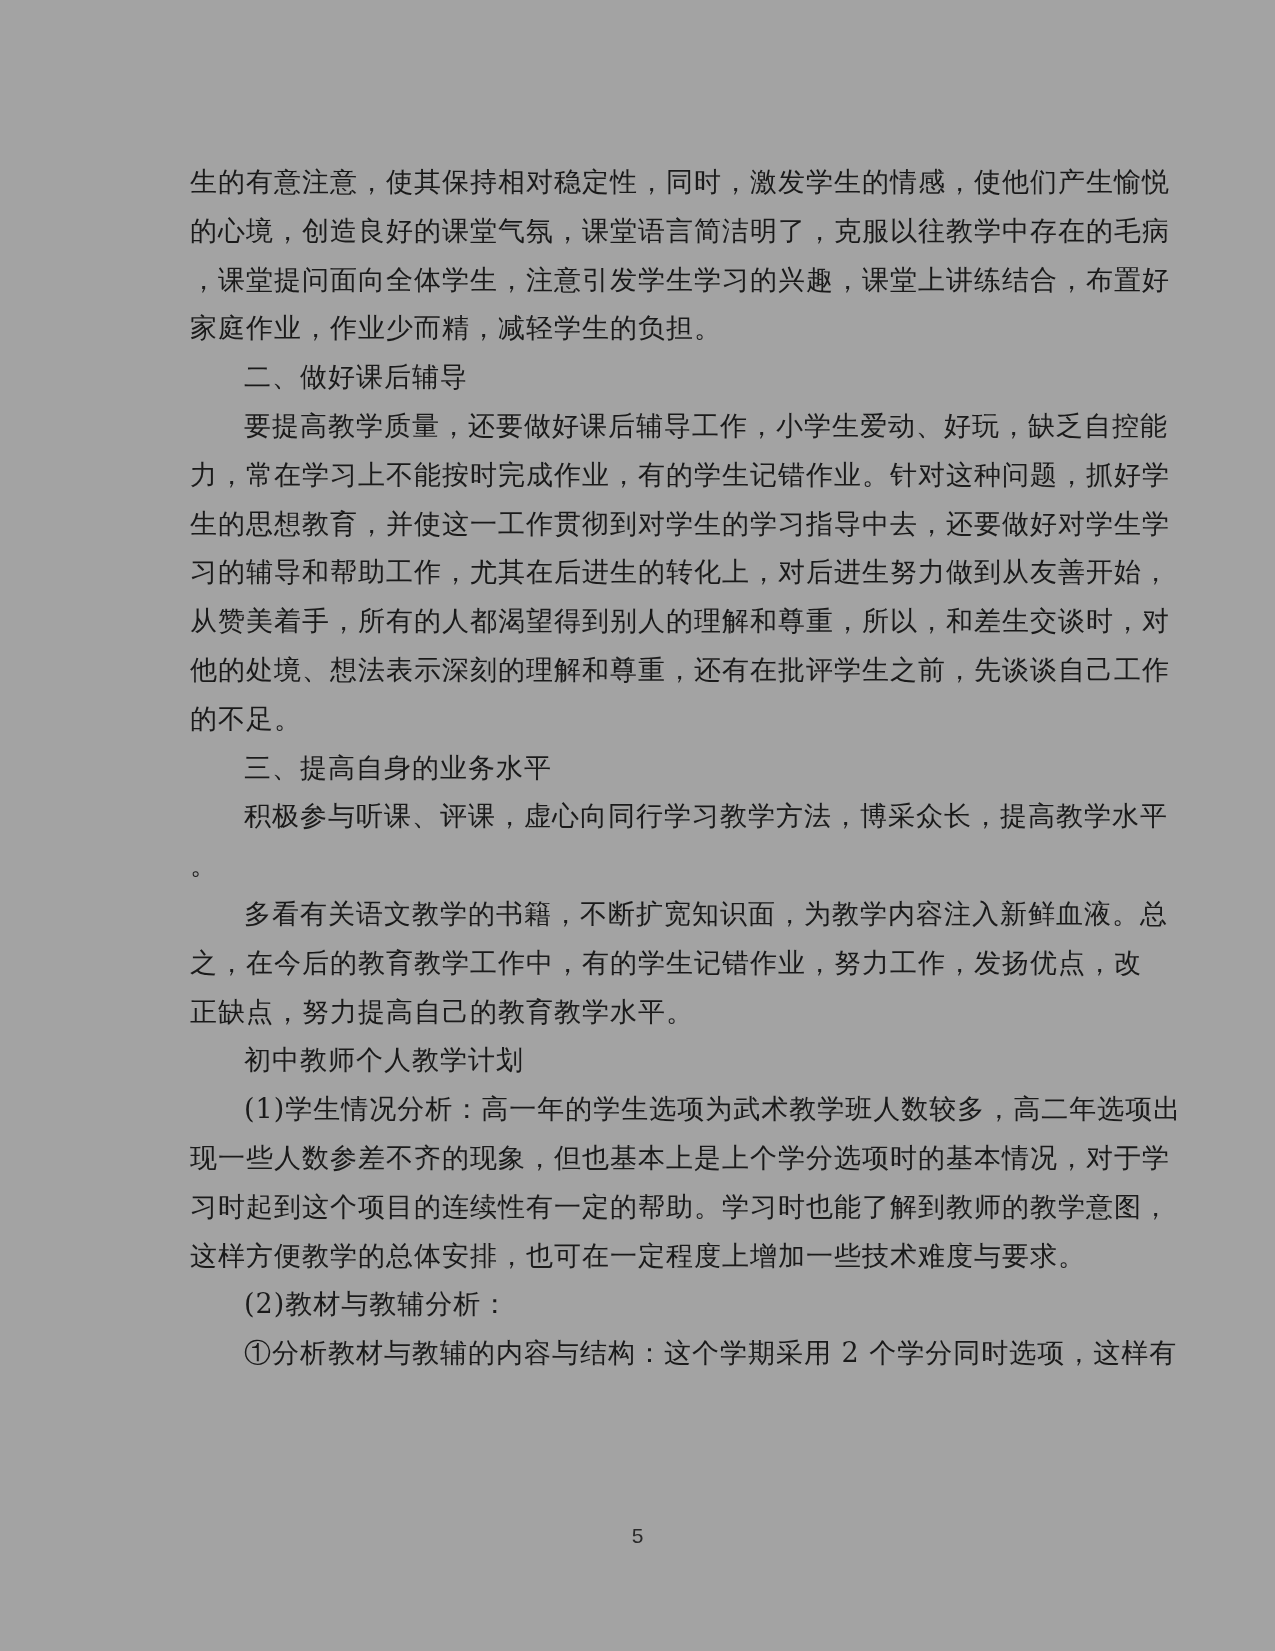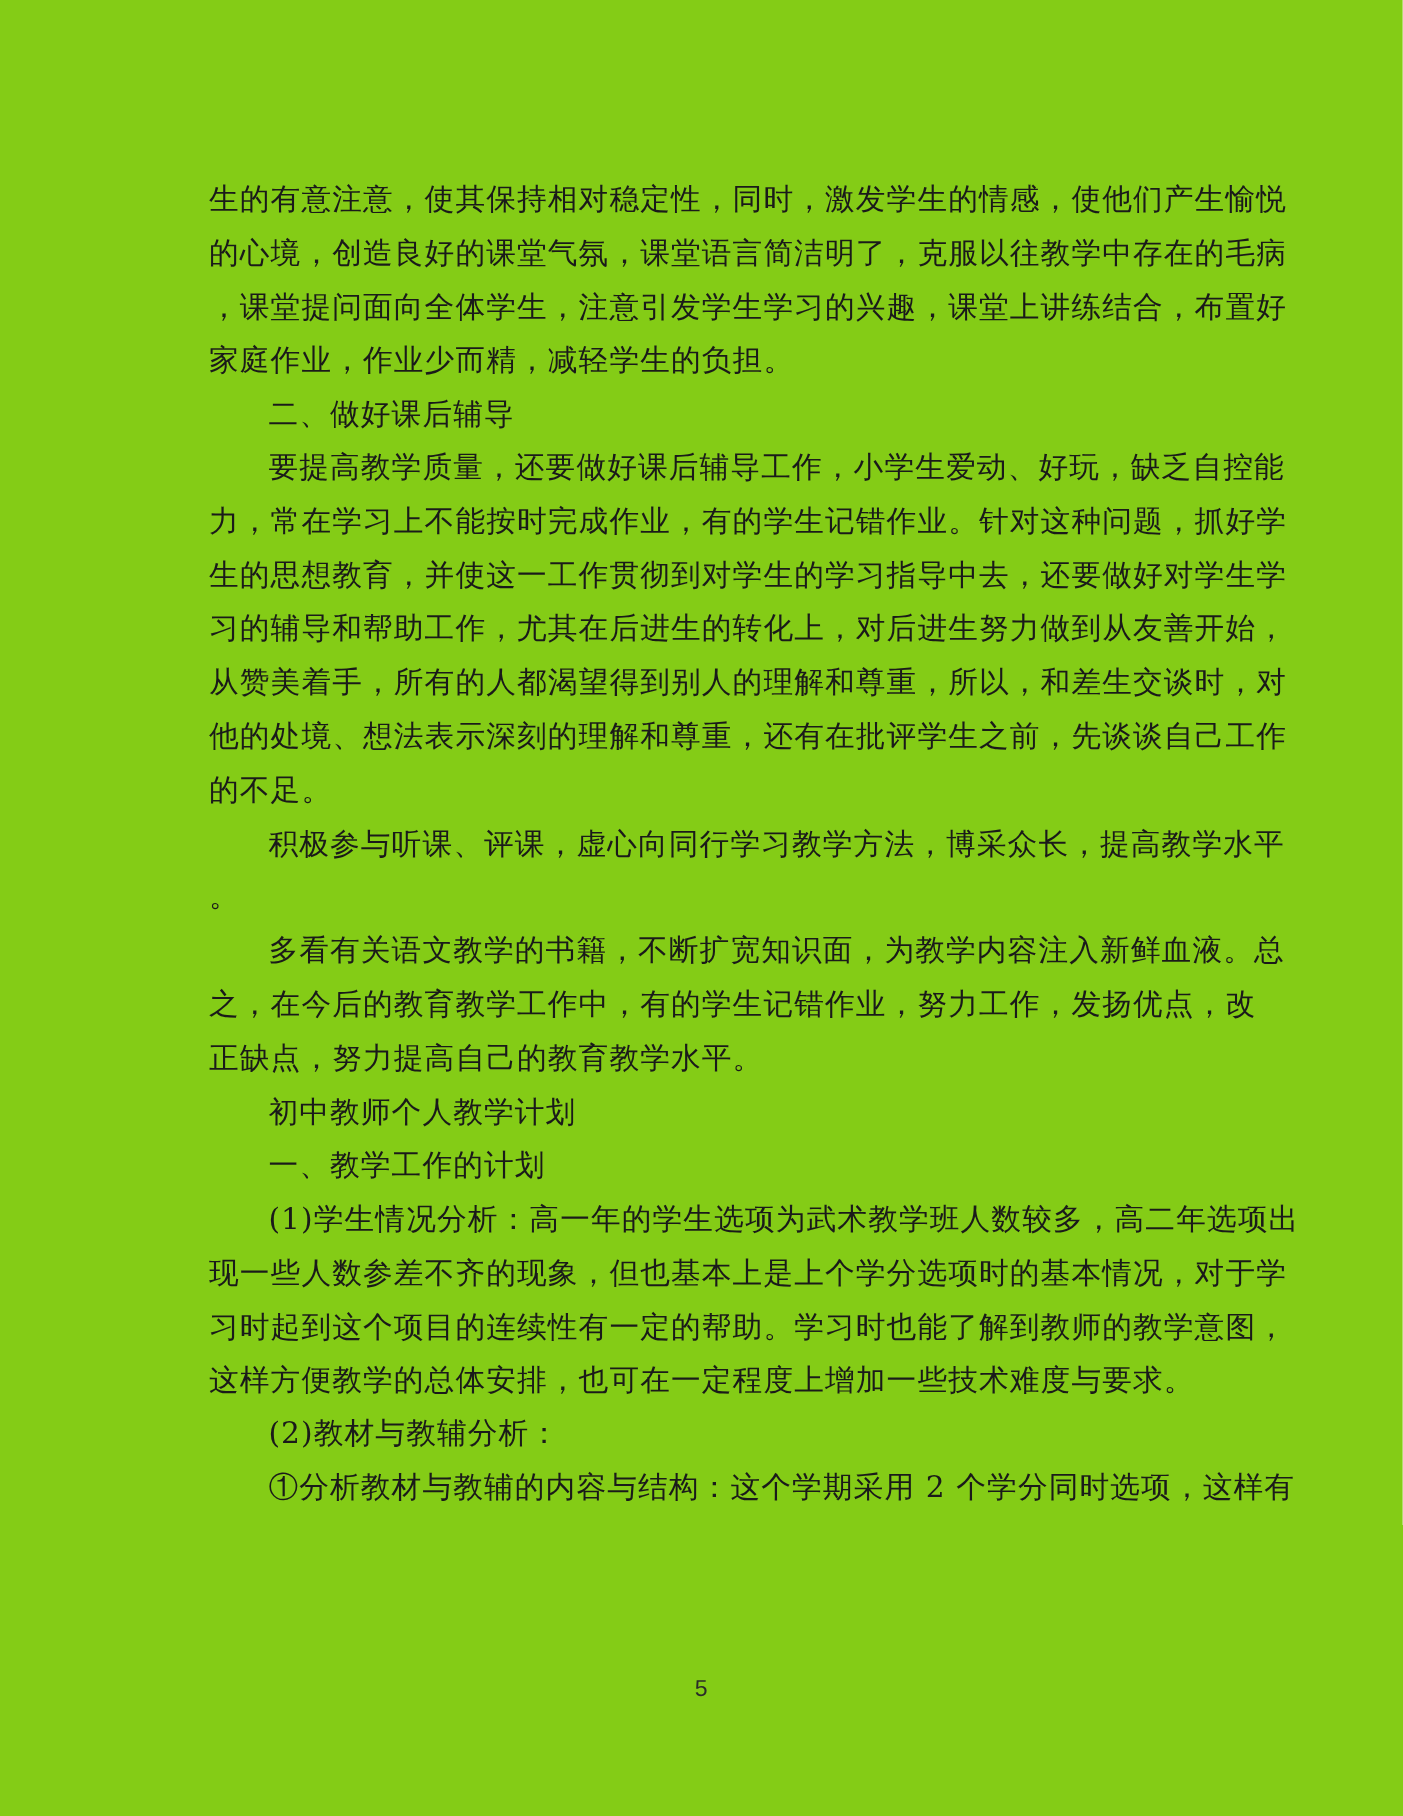--- a/index.html
+++ b/index.html
@@ -14,21 +14,21 @@
     font-family: "DejaVu Serif", "Liberation Serif", serif;
     color: #1a1a1a;
     overflow: hidden;
   }
   .page {
     position: absolute;
     left: 0;
     top: 0;
     width: 1275px;
     height: 1651px;
-    background: #84cc16;
+    background: #a3a3a3;
   }
   .text-block {
     position: absolute;
     left: 190px;
     top: 158px;
     width: 880px;
   }
   .line {
     font-size: 27px;
     line-height: 48.8px;
@@ -63,27 +63,27 @@
       <div class="line">，课堂提问面向全体学生，注意引发学生学习的兴趣，课堂上讲练结合，布置好</div>
       <div class="line">家庭作业，作业少而精，减轻学生的负担。</div>
       <div class="line indent">二、做好课后辅导</div>
       <div class="line indent">要提高教学质量，还要做好课后辅导工作，小学生爱动、好玩，缺乏自控能</div>
       <div class="line">力，常在学习上不能按时完成作业，有的学生记错作业。针对这种问题，抓好学</div>
       <div class="line">生的思想教育，并使这一工作贯彻到对学生的学习指导中去，还要做好对学生学</div>
       <div class="line">习的辅导和帮助工作，尤其在后进生的转化上，对后进生努力做到从友善开始，</div>
       <div class="line">从赞美着手，所有的人都渴望得到别人的理解和尊重，所以，和差生交谈时，对</div>
       <div class="line">他的处境、想法表示深刻的理解和尊重，还有在批评学生之前，先谈谈自己工作</div>
       <div class="line">的不足。</div>
+      <div class="line indent">三、提高自身的业务水平</div>
       <div class="line indent">积极参与听课、评课，虚心向同行学习教学方法，博采众长，提高教学水平</div>
       <div class="line">。</div>
       <div class="line indent">多看有关语文教学的书籍，不断扩宽知识面，为教学内容注入新鲜血液。总</div>
       <div class="line">之，在今后的教育教学工作中，有的学生记错作业，努力工作，发扬优点，改</div>
       <div class="line">正缺点，努力提高自己的教育教学水平。</div>
       <div class="line indent">初中教师个人教学计划</div>
-      <div class="line indent">一、教学工作的计划</div>
       <div class="line indent">(1)学生情况分析：高一年的学生选项为武术教学班人数较多，高二年选项出</div>
       <div class="line">现一些人数参差不齐的现象，但也基本上是上个学分选项时的基本情况，对于学</div>
       <div class="line">习时起到这个项目的连续性有一定的帮助。学习时也能了解到教师的教学意图，</div>
       <div class="line">这样方便教学的总体安排，也可在一定程度上增加一些技术难度与要求。</div>
       <div class="line indent">(2)教材与教辅分析：</div>
       <div class="line indent">①分析教材与教辅的内容与结构：这个学期采用 2 个学分同时选项，这样有</div>
     </div>
   <div class="footer">
     <span class="page-num">5</span>
   </div>

